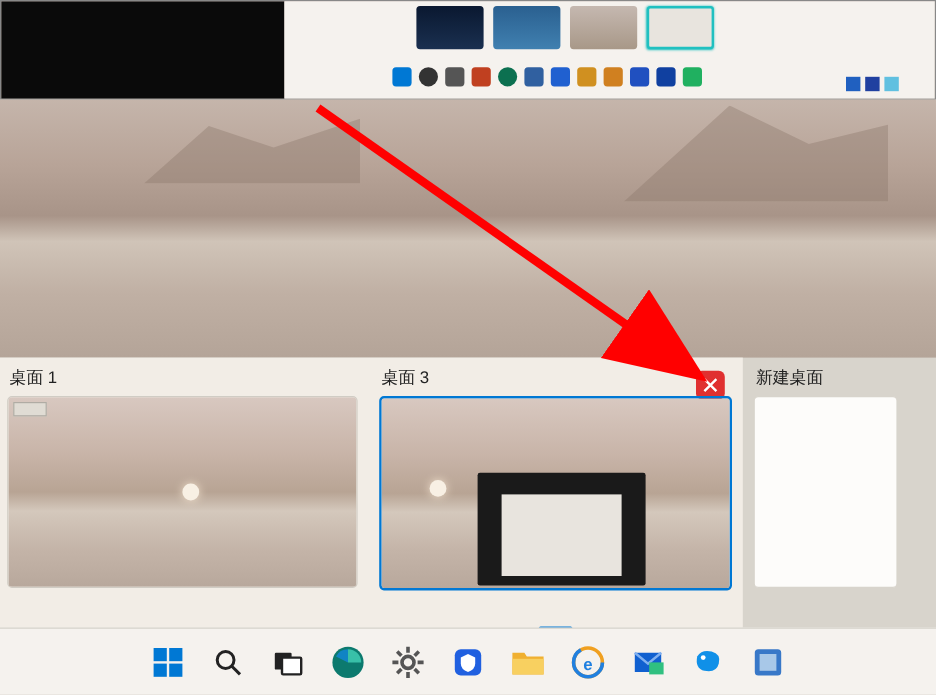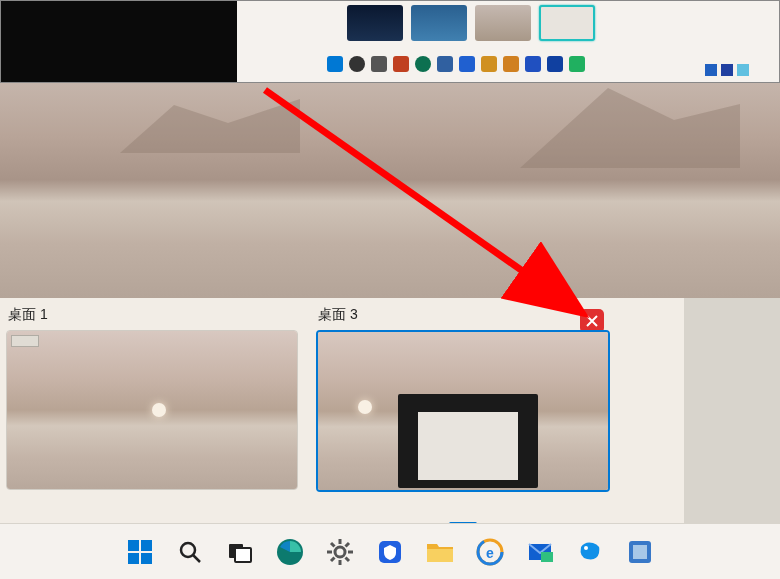--- a/index.html
+++ b/index.html
@@ -118,21 +118,21 @@
     .mountain.m2 {
       right: 40px; top: 5px; width: 220px; height: 80px;
       clip-path: polygon(0% 100%, 40% 0%, 70% 40%, 100% 20%, 100% 100%);
     }
     
     
     .desktop-tray {
       position: absolute;
       top: 298px;
       left: 0;
-      width: 684px;
+      width: 619px;
       height: 225px;
       background: #f2ede6;
       padding: 8px 6px;
       display: flex;
       gap: 18px;
     }
     
     .desktop-item {
       position: relative;
     }
@@ -354,20 +354,24 @@
       <div class="desktop-thumb-wallpaper">
         <div class="thumb-sun" style="left:40px;top:68px"></div>
         <div class="thumb-window-big">
           <div class="thumb-window-big-inner"></div>
         </div>
       </div>
     </div>
     <div class="selected-indicator"></div>
   </div>
 
+  <div class="desktop-item">
+    <div class="desktop-label">新建桌面</div>
+    <div class="new-desktop-thumb"></div>
+  </div>
 
 </div>
 
 <div class="partial-circle"></div>
 
 <div class="taskbar">
   <div class="tb-icon">
     <svg width="28" height="28" viewBox="0 0 28 28">
       <rect x="2" y="2" width="11" height="11" fill="#0078d4"></rect>
       <rect x="15" y="2" width="11" height="11" fill="#0078d4"></rect>

